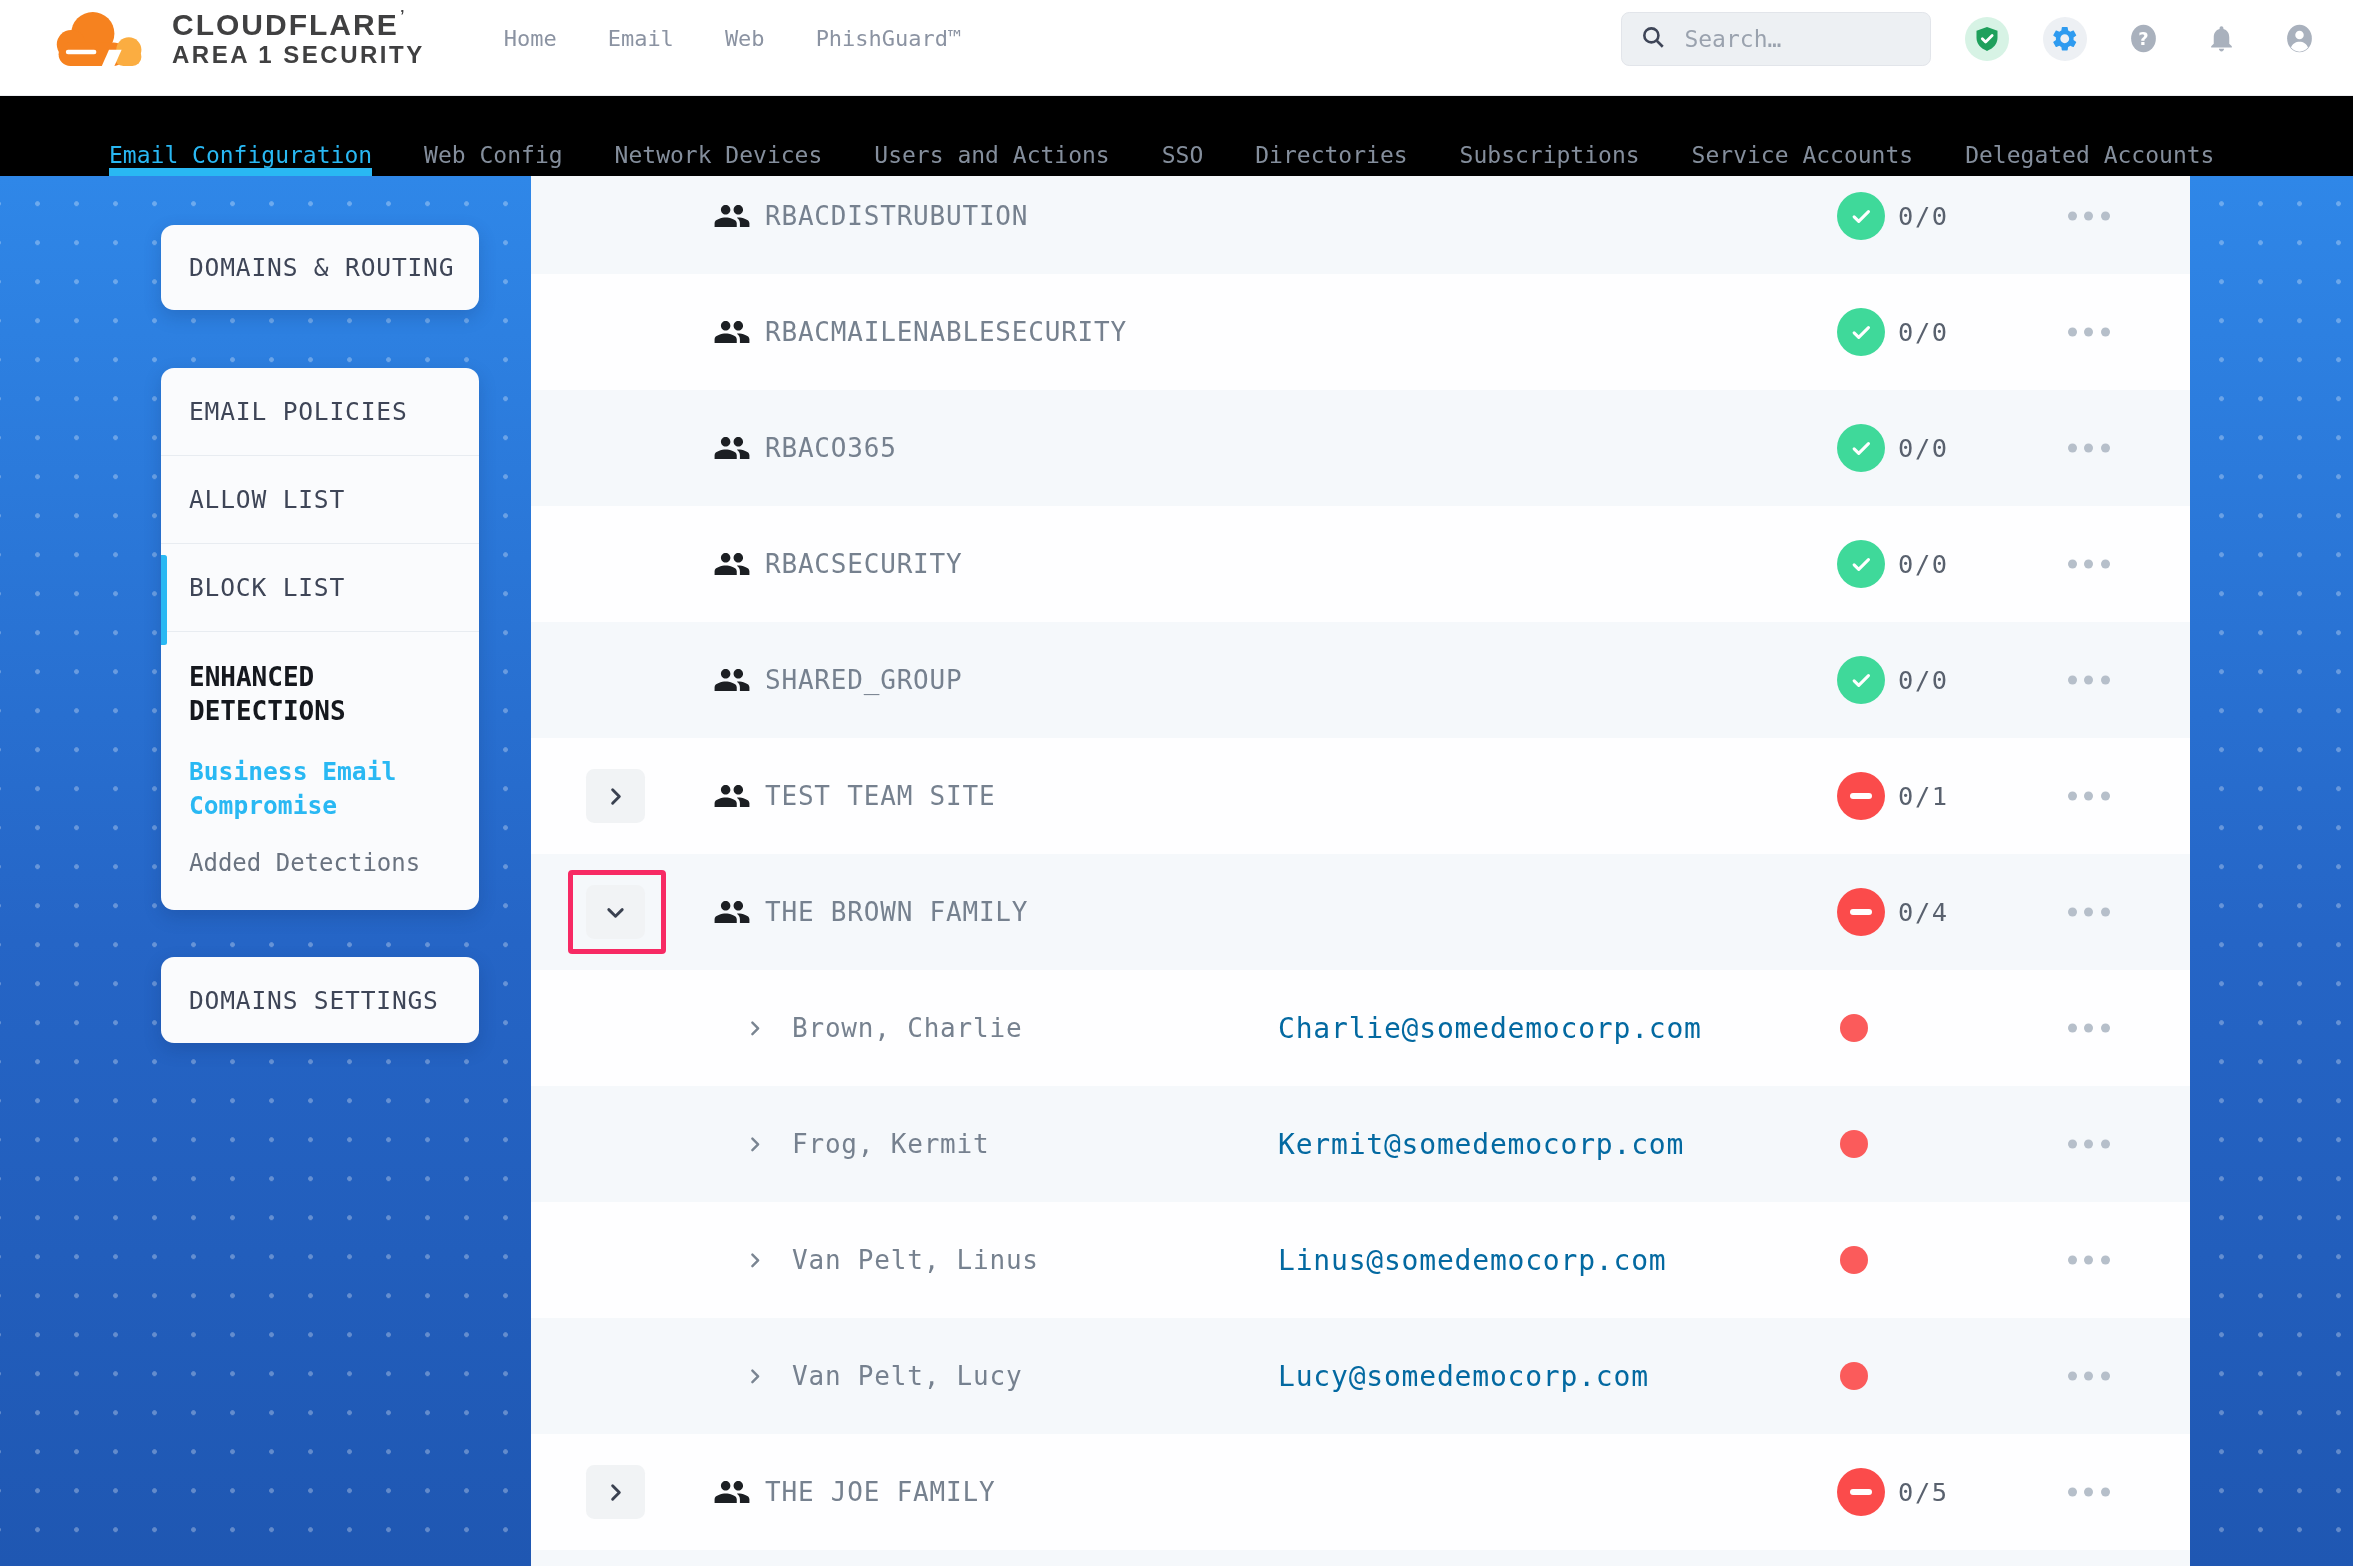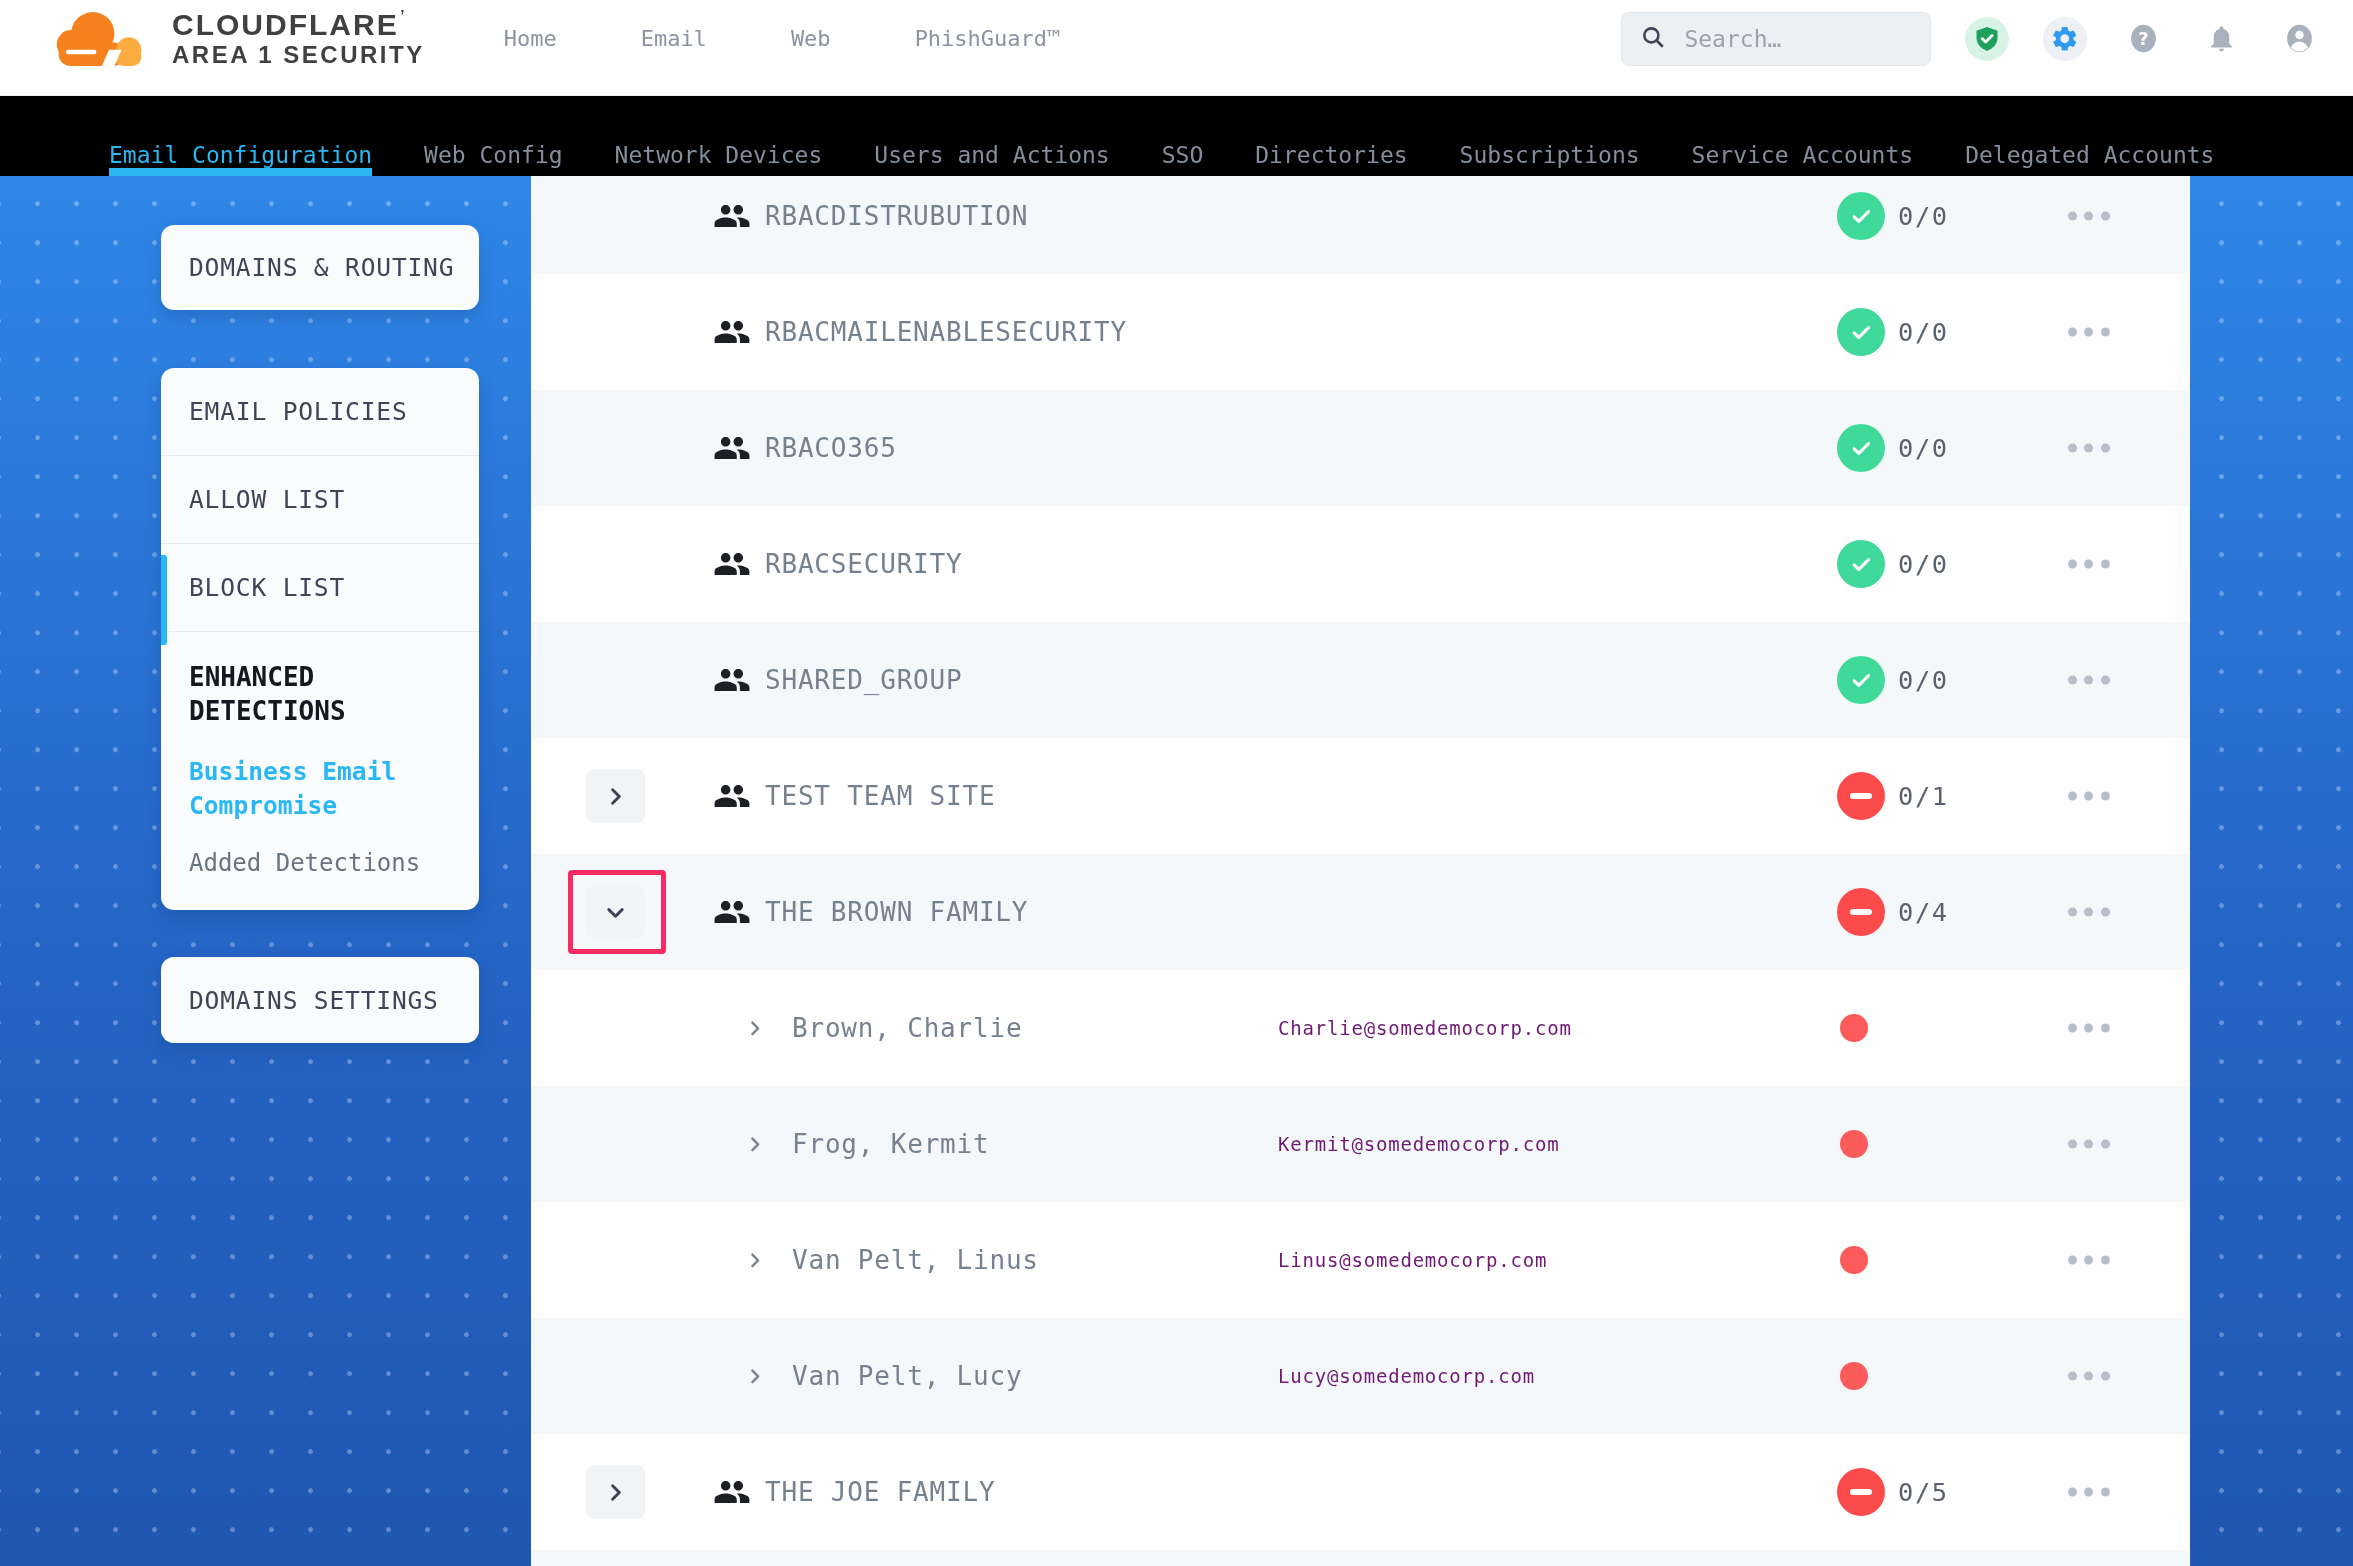--- a/index.html
+++ b/index.html
@@ -15,21 +15,21 @@
     height:96px;background:#ffffff;border-bottom:0.8px solid #ECEEF1;
     display:flex;align-items:center;padding:0 33px 18px 46px;box-sizing:border-box;
     position:relative;z-index:3;
   }
   .brand{display:flex;align-items:center;gap:18px;}
   .cloud-logo svg{width:108px;height:72px;display:block;}
   .brand-text{display:flex;flex-direction:column;line-height:1.12;font-family:"Liberation Sans","DejaVu Sans",sans-serif;}
   .brand-l1{font-size:30px;font-weight:bold;letter-spacing:2px;color:#404041;display:flex;align-items:flex-start;gap:1.6px;}
   .brand-tm{font-size:14.8px;margin-top:-1.6px;color:#404041;}
   .brand-l2{font-size:24px;font-weight:bold;letter-spacing:2.5px;color:#404041;}
-  .top-nav{display:flex;gap:84px;margin-left:79px;font-size:22px;color:#8B93A2;}
+  .top-nav{display:flex;gap:51px;margin-left:79px;font-size:22px;color:#8B93A2;}
   .top-nav .nav-item{cursor:default;}
   .top-right{margin-left:auto;display:flex;align-items:center;gap:34px;}
   .searchbox{
     width:310px;height:54px;background:#EDF0F3;border:0.8px solid #E2E5EA;border-radius:8.2px;
     display:flex;align-items:center;gap:16.4px;padding:0 18px;box-sizing:border-box;
   }
   .searchbox svg{flex:0 0 auto;}
   .searchbox input{
     border:none;outline:none;background:transparent;width:100%;
     font-family:inherit;font-size:23px;color:#5A6472;
@@ -88,21 +88,21 @@
     display:flex;align-items:center;justify-content:center;border:none;padding:0;cursor:pointer;
   }
   .highlight-box{
     left:37px;width:98px;height:84px;border:5.7px solid #F72A64;border-radius:4.1px;
     box-sizing:border-box;pointer-events:none;
   }
   .people{left:182px;width:38px;height:38px;display:flex;align-items:center;justify-content:center;}
   .g-name{left:234px;font-size:26px;color:#76818F;letter-spacing:0.8px;white-space:nowrap;}
   .m-chevron{left:213px;width:21px;height:21px;display:flex;align-items:center;justify-content:center;}
   .m-name{left:261px;font-size:26px;color:#76818F;letter-spacing:0.8px;white-space:nowrap;}
-  .m-email{left:747px;font-size:19px;color:#701a75;letter-spacing:0.8px;white-space:nowrap;}
+  .m-email{left:747px;font-size:28px;color:#0369a1;letter-spacing:0.8px;white-space:nowrap;}
   .status{left:1306px;width:48px;height:48px;border-radius:50%;display:flex;align-items:center;justify-content:center;}
   .status.ok{background:#3FD99A;}
   .status.blocked{background:#FB4B4B;}
   .status .minus{width:22px;height:5.7px;border-radius:3.3px;background:#ffffff;}
   .m-dot{left:1309px;width:28px;height:28px;border-radius:50%;background:#FB5B5B;}
   .count{left:1367px;font-size:25.4px;color:#59616E;letter-spacing:1.6px;}
   .ellipsis{left:1537px;display:flex;gap:7.4px;cursor:pointer;}
   .ellipsis i{width:9px;height:9px;border-radius:50%;background:#B6BFCA;display:block;}
 </style>
 </head>

